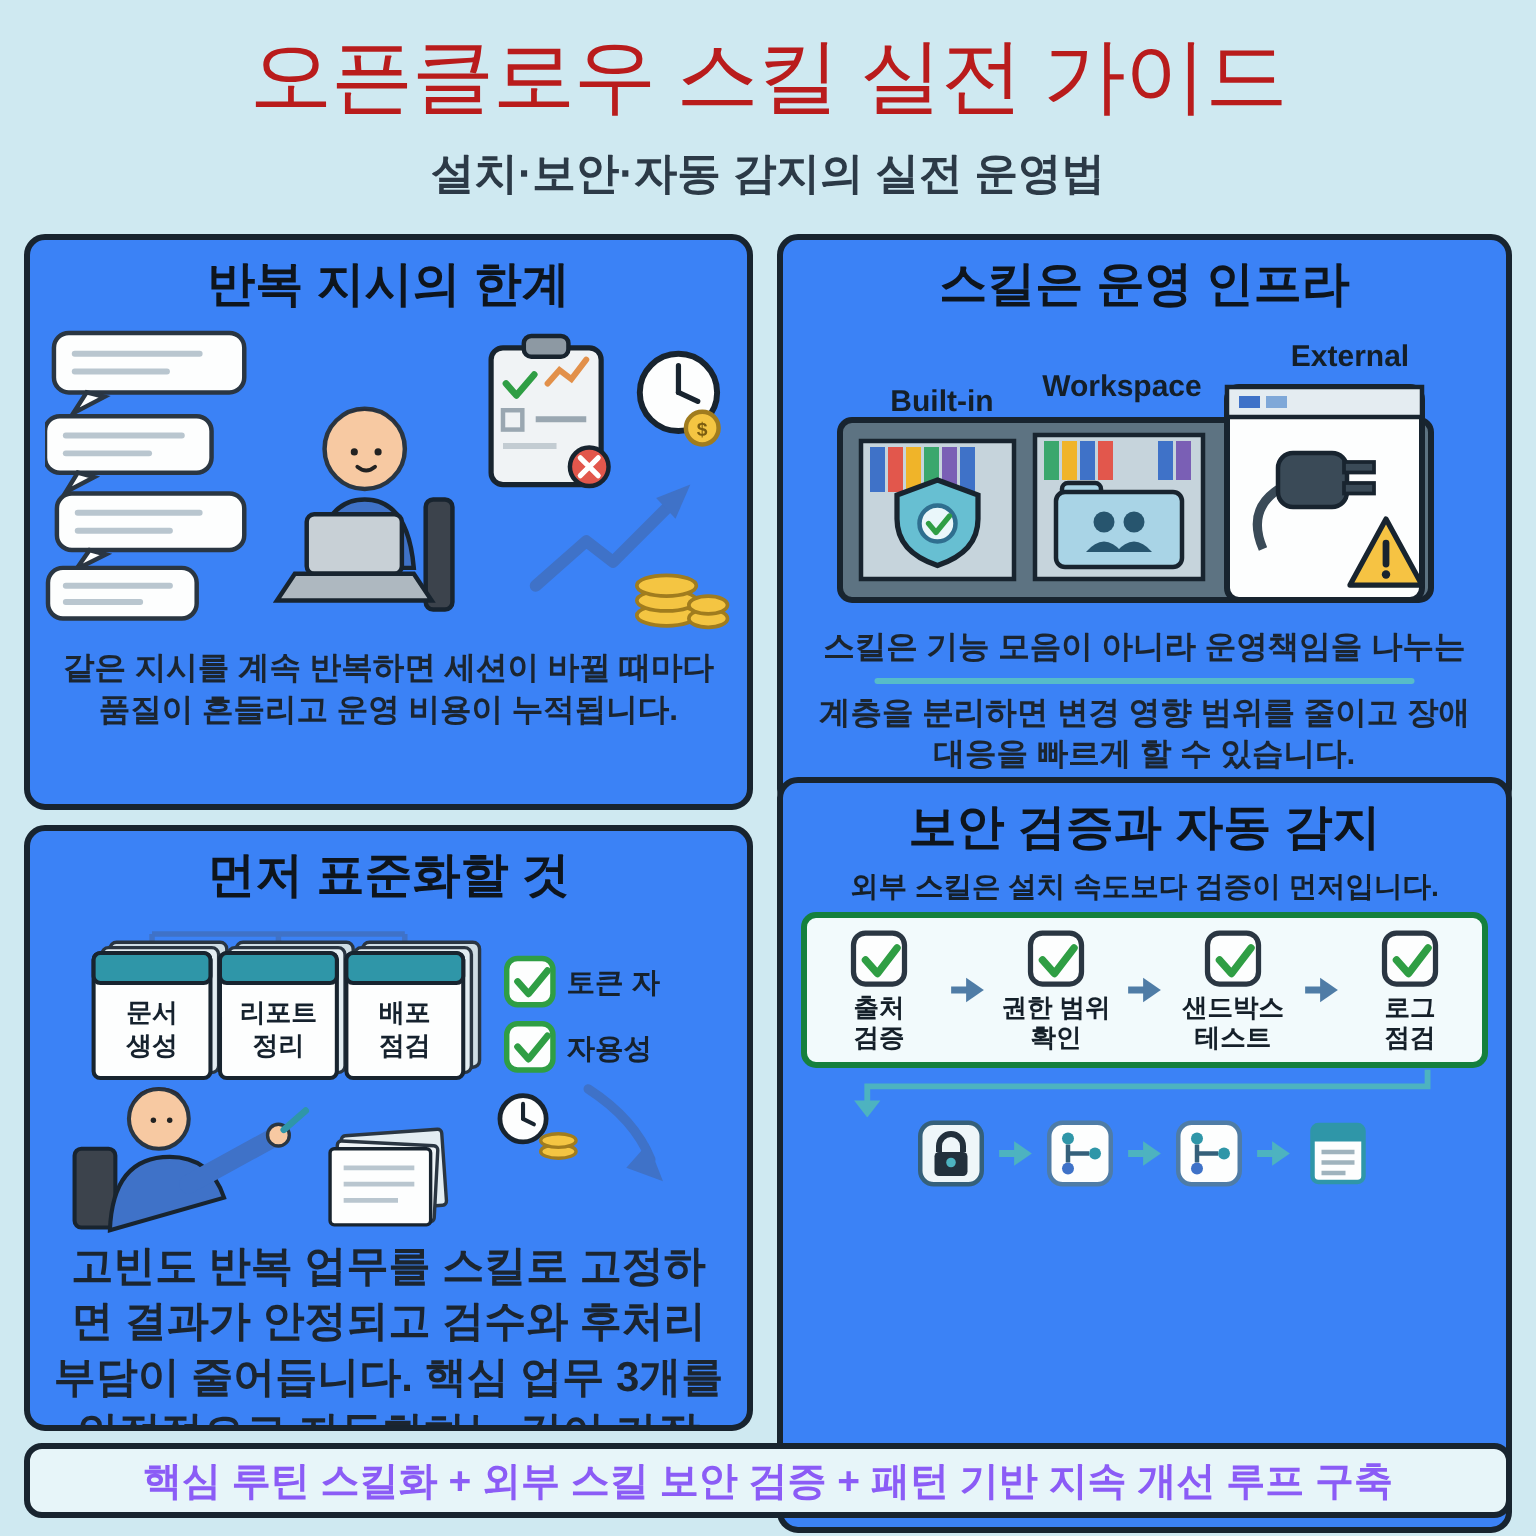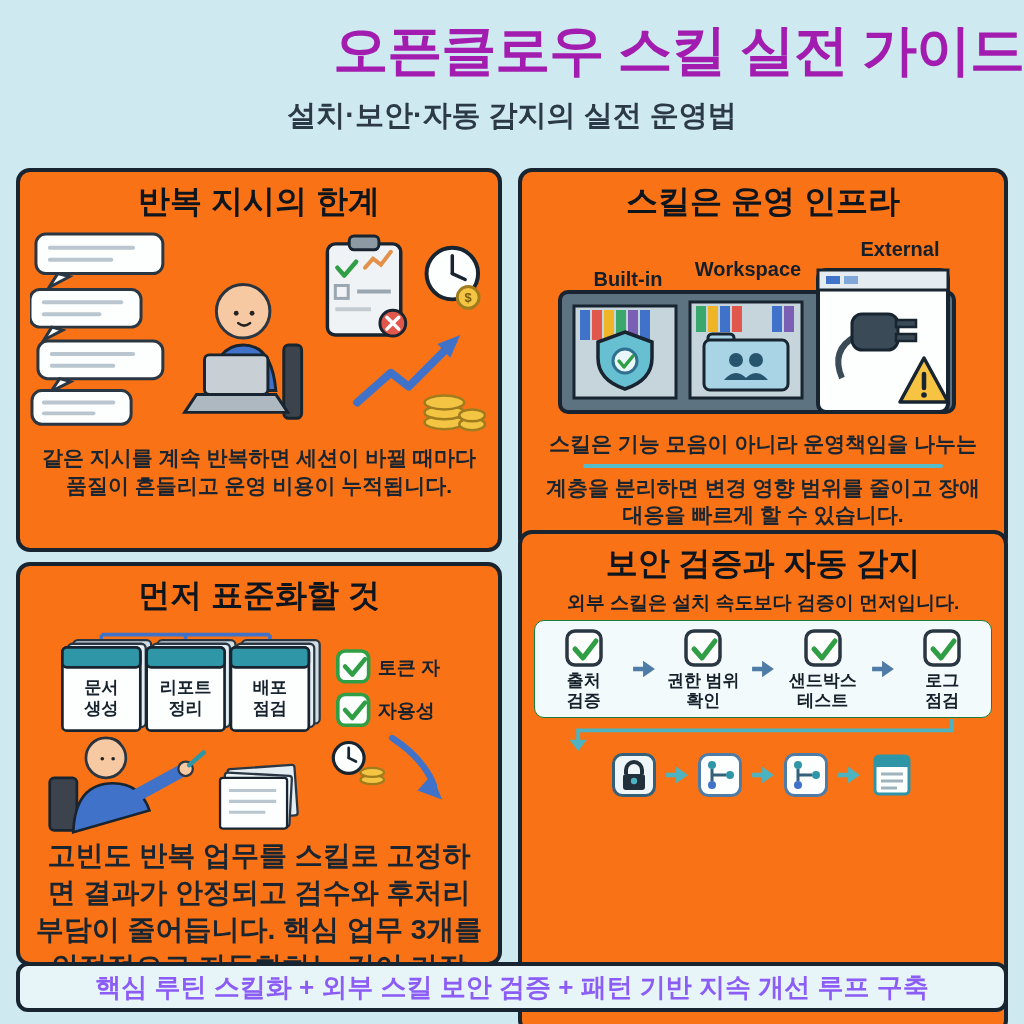--- a/index.html
+++ b/index.html
@@ -1,26 +1,26 @@
 <!DOCTYPE html>
 <html><head>
 <meta charset="utf-8">
 <style>
   html,body{margin:0;padding:0;}
   body{font-family:"Liberation Sans","DejaVu Sans",sans-serif;background:#b9d8e6;}
   .canvas{position:relative;width:1024px;height:1024px;background:#cfe9f1;overflow:hidden;margin:0 auto;}
 
   
   .hdr{position:absolute;left:0;top:14px;width:100%;text-align:center;}
-  .hdr h1{margin:0;font-size:55px;font-weight:700;color:#a21caf;letter-spacing:-1px;text-align:right;}
+  .hdr h1{margin:0;font-size:55px;font-weight:400;color:#b91c1c;letter-spacing:-1px;}
   .hdr .sub{margin-top:8px;font-size:29px;font-weight:700;color:#2c3a47;}
 
   
-  .panel{position:absolute;background:#f97316;border:4px solid #18242f;border-radius:14px;
-         box-sizing:border-box;padding:6px 10px;overflow:hidden;margin-top:12px;}
+  .panel{position:absolute;background:#3b82f6;border:4px solid #18242f;border-radius:14px;
+         box-sizing:border-box;padding:6px 10px;overflow:hidden;}
   .p1{left:16px;top:156px;width:486px;height:384px;}
   .p2{left:518px;top:156px;width:490px;height:384px;}
   .p3{left:16px;top:550px;width:486px;height:404px;}
   .p4{left:518px;top:518px;width:490px;height:504px;}
   .panel-title{margin:2px 0 4px 0;text-align:center;font-size:32px;font-weight:900;color:#0e151d;}
   .illus{display:block;width:100%;}
   .body{margin:6px 6px;text-align:center;font-size:21px;font-weight:700;color:#1b2530;line-height:1.32;}
   .p3 .body{font-size:28px;margin:4px 4px;}
   .p4 .body{font-size:20px;margin:4px 4px;}
   .underline-accent{width:78%;height:4px;background:#56bcc9;border-radius:2px;margin:2px auto 4px auto;}
@@ -29,21 +29,21 @@
   .shelf-label{font-size:20px;font-weight:800;fill:#141f29;font-family:"Liberation Sans","DejaVu Sans",sans-serif;}
   .card-text{font-size:19px;font-weight:800;fill:#16222e;font-family:"Liberation Sans","DejaVu Sans",sans-serif;}
   .check-label{font-size:21px;font-weight:800;fill:#16222e;font-family:"Liberation Sans","DejaVu Sans",sans-serif;}
   .bub{fill:#fdfefe;stroke:#2a3642;stroke-width:3;}
   .bline{stroke:#b9c6cf;stroke-width:4;stroke-linecap:round;}
   .coin{fill:#f4c542;stroke:#a07c1e;stroke-width:2.5;}
 
   
   .p4-sub{text-align:center;font-size:19px;font-weight:800;color:#15202a;margin:0 0 4px 0;}
   .flow-box{display:flex;align-items:center;justify-content:center;gap:3px;
-            background:#f2fafc;border:1px solid #15803d;border-radius:10px;padding:7px 4px;margin:0 2px;}
+            background:#f2fafc;border:4px solid #15803d;border-radius:10px;padding:7px 4px;margin:0 2px;}
   .step{display:flex;flex-direction:column;align-items:center;width:92px;}
   .cb{width:40px;height:40px;}
   .step-label{margin-top:3px;font-size:17px;font-weight:800;color:#15202a;text-align:center;line-height:1.15;}
   .pre{white-space:pre-line;}
   .h-arrow{width:24px;height:20px;flex:0 0 auto;}
   .connector{display:block;width:calc(100% - 34px);height:32px;margin:1px auto;}
   .pipeline{display:flex;align-items:center;justify-content:center;gap:8px;margin:0 0 2px 0;}
   .tile{width:46px;height:46px;}
 
   

